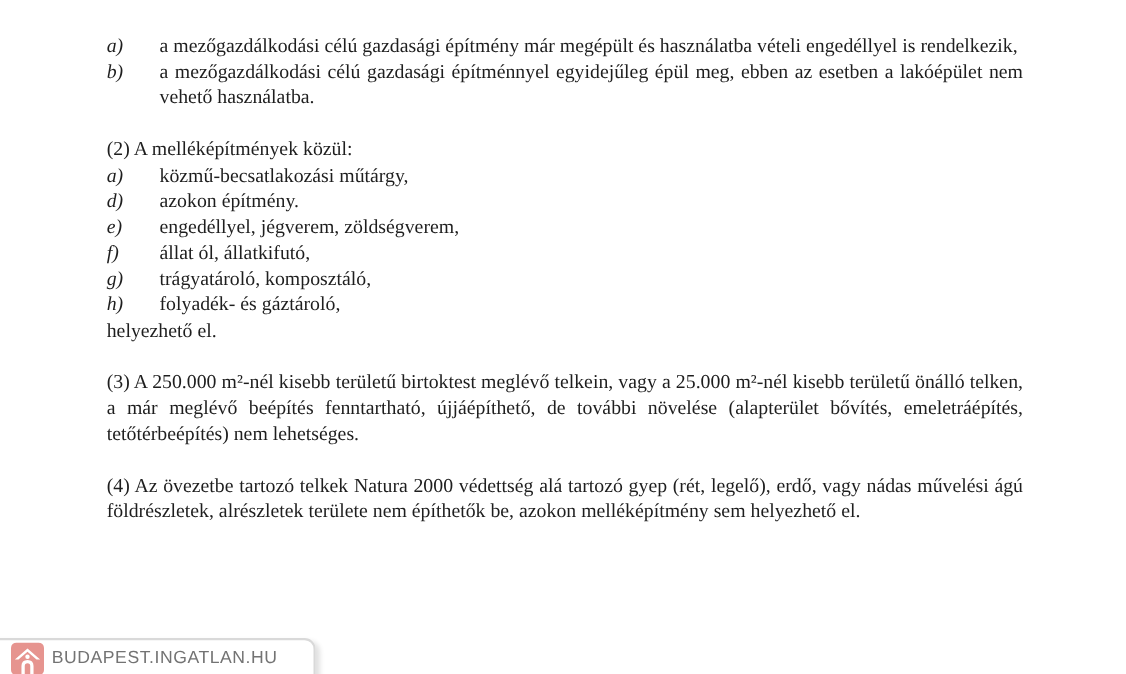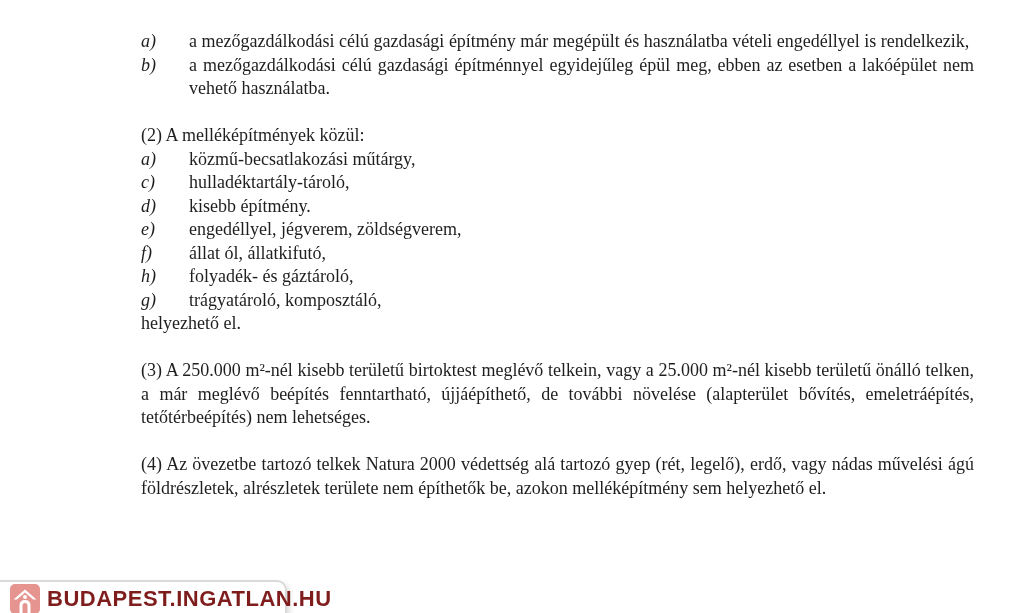--- a/index.html
+++ b/index.html
@@ -16,21 +16,20 @@
     font-size: 18px;
     color: #1e1e1e;
   }
   .page-text {
     position: absolute;
     left: 97px;
     top: 30px;
     width: 833px;
     line-height: 23.5px;
     z-index: 1;
-    margin-left: 44px;
   }
   .page-text p {
     margin: 0;
   }
   .item {
     text-align: justify;
     padding-left: 48px;
     text-indent: -48px;
   }
   .marker {
@@ -62,48 +61,47 @@
     box-sizing: border-box;
   }
   .wm-icon {
     width: 30px;
     height: 30px;
     flex: 0 0 30px;
     display: inline-block;
   }
   .wm-text {
     font-family: "Liberation Sans", sans-serif;
-    font-weight: bold;
-    font-size: 22px;
+    font-weight: normal;
+    font-size: 16px;
     line-height: 30px;
     letter-spacing: 0.5px;
-    color: #7f1d1d;
+    color: #737373;
     margin-left: 7px;
     white-space: nowrap;
   }
 </style>
 </head>
 <body>
 
 <div class="page-text">
 
   <p class="item"><span class="marker">a)</span><span>a mezőgazdálkodási célú gazdasági építmény már megépült és használatba vételi engedéllyel is rendelkezik,</span></p>
   <p class="item"><span class="marker">b)</span><span>a mezőgazdálkodási célú gazdasági építménnyel egyidejűleg épül meg, ebben az esetben a lakóépület nem vehető használatba.</span></p>
 
   <div class="gap"></div>
 
   <p>(2) A melléképítmények közül:</p>
 
   <p class="item"><span class="marker">a)</span><span>közmű-becsatlakozási műtárgy,</span></p>
-  <p class="item"><span class="marker">c)</span><span>hulladéktartály-tároló,</span></p>
-  <p class="item"><span class="marker">d)</span><span>kisebb építmény.</span></p>
+  <p class="item"><span class="marker">d)</span><span>azokon építmény.</span></p>
   <p class="item"><span class="marker">e)</span><span>engedéllyel, jégverem, zöldségverem,</span></p>
   <p class="item"><span class="marker">f)</span><span>állat ól, állatkifutó,</span></p>
+  <p class="item"><span class="marker">g)</span><span>trágyatároló, komposztáló,</span></p>
   <p class="item"><span class="marker">h)</span><span>folyadék- és gáztároló,</span></p>
-  <p class="item"><span class="marker">g)</span><span>trágyatároló, komposztáló,</span></p>
 
   <p>helyezhető el.</p>
 
   <div class="gap"></div>
 
   <p class="para">(3) A 250.000 m²-nél kisebb területű birtoktest meglévő telkein, vagy a 25.000 m²-nél kisebb területű önálló telken, a már meglévő beépítés fenntartható, újjáépíthető, de további növelése (alapterület bővítés, emeletráépítés, tetőtérbeépítés) nem lehetséges.</p>
 
   <div class="gap"></div>
 
   <p class="para">(4) Az övezetbe tartozó telkek Natura 2000 védettség alá tartozó gyep (rét, legelő), erdő, vagy nádas művelési ágú földrészletek, alrészletek területe nem építhetők be, azokon melléképítmény sem helyezhető el.</p>

